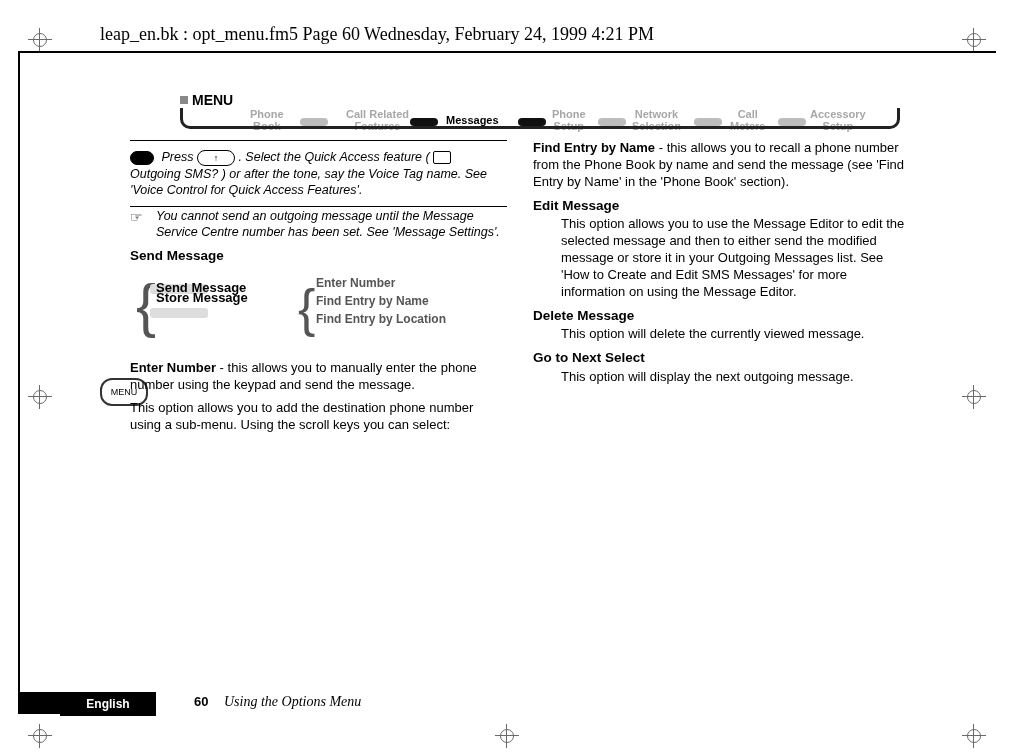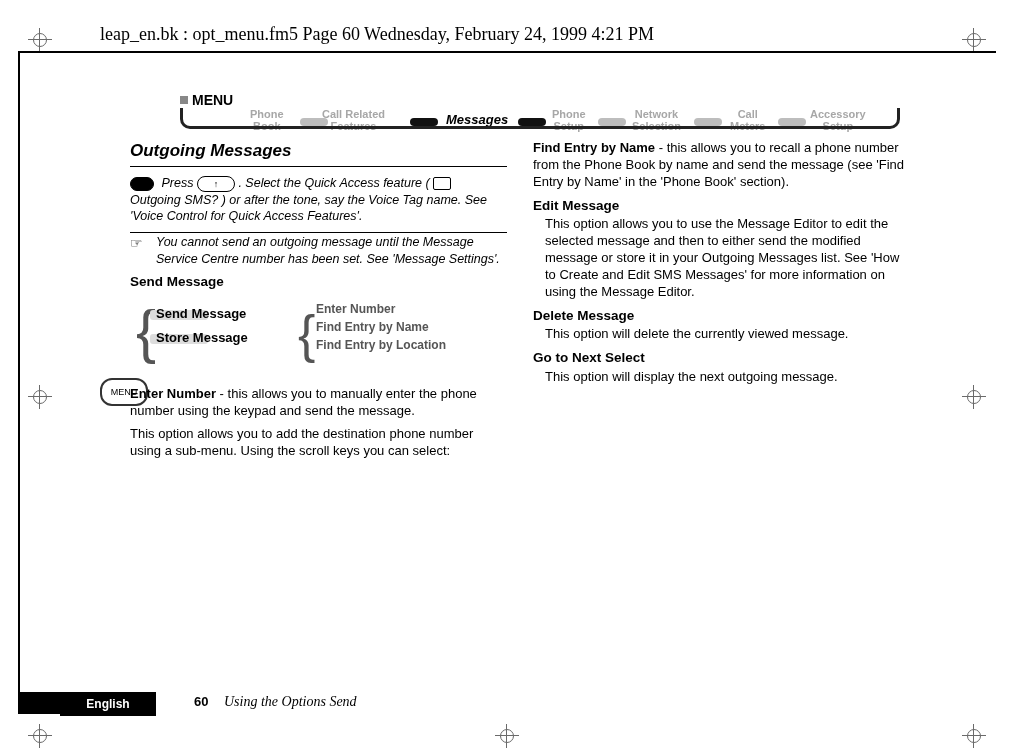--- a/index.html
+++ b/index.html
@@ -75,21 +75,21 @@
     position:absolute; left:0; top:18px;
     width:8px; height:8px; background:#888;
   }
   .menubar .items { position: absolute; left: 70px; top: 2px; right: 0; height: 40px; margin-top: 28px; }
   .menubar .item {
     position: absolute; top: 0; text-align: center;
     font-size: 11px; font-weight: 700; color: #a7a7a7;
     white-space: pre-line;
     line-height: 12px;
   }
-  .menubar .item.active { color: #000; font-size: 13px; top:6px;font-style:italic; }
+  .menubar .item.active { color: #000; font-size: 11px; top:6px; }
   .menubar .pill {
     position: absolute;
     width: 28px; height: 8px; border-radius: 4px; top: 10px;
   }
   .menubar .pill.dim { background:#bdbdbd; }
   .menubar .pill.bold{ background:#111; }
 
   .content {
     position: absolute;
     left: 130px; top: 140px;
@@ -136,21 +136,21 @@
   }
   p { margin: 0 0 6px 0; }
   .note-row { display:flex; gap:6px; margin-bottom:6px; }
   .note-row .note-icon { flex:none; }
   .note-row .note-text { font-style: italic; font-size:12.5px; }
   .pointing-hand {
     display:inline-block; width:20px; height:14px;
     font-style:normal; font-size:14px;
   }
   .sub-heading { font-weight: 800; margin: 4px 0 2px 0; font-size:13.5px; }
-  .indent { margin-left: 12px; }
+  .indent { margin-left: 28px; }
 
   .diagram {
     margin: 6px 0 8px 6px;
     width: 330px; height: 82px;
     position: relative;
   }
   .diagram .brace {
     position:absolute; left:0; width:12px;
     color:#555; font-size:60px; line-height:60px;
   }
@@ -218,21 +218,21 @@
 
 <div class="menu-key">MENU</div>
 
 <div class="menubar">
   <span class="menu-icon"></span>
   <span class="menu-label">MENU</span>
   <div class="items">
     <span class="item" style="left:0px;">Phone
 Book</span>
     <span class="pill dim" style="left:50px;"></span>
-    <span class="item" style="left:72px;text-align:center;">Call Related
+    <span class="item" style="left:96px;text-align:center;">Call Related
 Features</span>
     <span class="pill bold" style="left:160px;"></span>
     <span class="item active" style="left:196px;">Messages</span>
     <span class="pill bold" style="left:268px;"></span>
     <span class="item" style="left:302px;">Phone
 Setup</span>
     <span class="pill dim" style="left:348px;"></span>
     <span class="item" style="left:382px;">Network
 Selection</span>
     <span class="pill dim" style="left:444px;"></span>
@@ -241,21 +241,20 @@
     <span class="pill dim" style="left:528px;"></span>
     <span class="item" style="left:560px;">Accessory
 Setup</span>
   </div>
   <div class="bracket"></div>
 </div>
 
 <div class="content">
 
   <div class="col">
-    <h2 class="section-title">Outgoing Messages</h2>
     <div class="rule"></div>
 
     <div class="qa-box">
       <span class="qa-icon"></span>
       <span>Press </span>
       <span class="inline-key">↑</span>
       <span>. Select the Quick Access feature (</span>
       <span class="mini-icon"></span><span> Outgoing SMS?</span>
       <span>) or after the tone, say the Voice Tag name. See 'Voice Control for Quick Access Features'.</span>
     </div>
@@ -267,21 +266,21 @@
     </div>
 
 
     <div class="sub-heading">Send Message</div>
 
     <div class="diagram">
       <span class="brace" style="top:6px;">{</span>
       <div class="bar" style="left:14px; top:14px; width:58px;"></div>
       <span class="lbl" style="left:20px; top:10px;">Send Message</span>
       <div class="bar" style="left:14px; top:38px; width:58px;"></div>
-      <span class="lbl" style="left:20px; top:34px;">Store Message</span>
+      <span class="lbl" style="left:20px; top:20px;">Store Message</span>
       <span class="brace" style="left:162px; top:8px; font-size:52px;">{</span>
       <span class="lbl2" style="left:180px; top:6px;">Enter Number</span>
       <span class="lbl2" style="left:180px; top:24px;">Find Entry by Name</span>
       <span class="lbl2" style="left:180px; top:42px;">Find Entry by Location</span>
     </div>
 
     <p>
       <strong>Enter Number</strong>
       <span> - this allows you to manually enter the phone number using the keypad and send the message.</span>
     </p>
@@ -302,14 +301,14 @@
 
     <div class="sub-heading">Go to Next Select</div>
     <p class="indent">This option will display the next outgoing message.</p>
   </div>
 </div>
 
 <div class="footer">
   <div class="grey-tab"></div>
   <div class="black-tab">English</div>
   <div class="page-num">60</div>
-  <div class="chapter-title">Using the Options Send</div>
+  <div class="chapter-title">Using the Options Menu</div>
 </div>
 
 </body></html>

